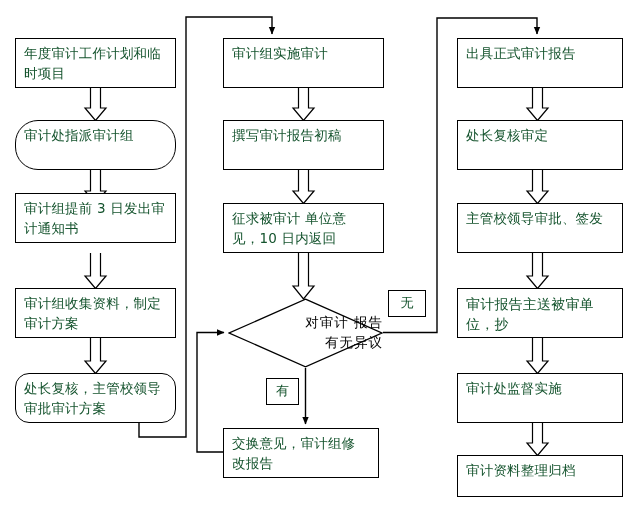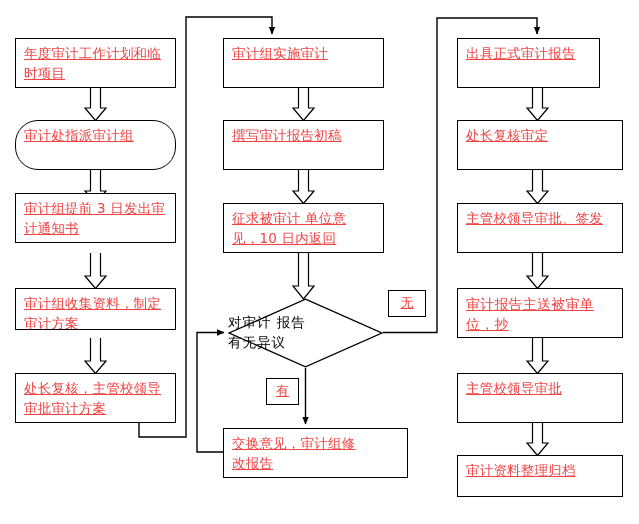--- a/index.html
+++ b/index.html
@@ -15,28 +15,27 @@
     width: 639px;
     height: 524px;
     background: #ffffff;
     overflow: hidden;
   }
   .node {
     position: absolute;
     box-sizing: border-box;
     border: 1.4px solid #000000;
     background: #ffffff;
-    color: #ef4444;
+    color: #14532d;
     font-size: 13.5px;
     line-height: 1.45;
     padding: 5px 7px 5px 8px;
     letter-spacing: 0.2px;
     white-space: pre-wrap;
     overflow: hidden;
-    text-decoration: underline;
   }
   .node.small {
     font-size: 13px;
     text-align: center;
     padding: 3px 2px;
     display: flex;
     align-items: center;
     justify-content: center;
   }
   .diamond-wrap {
@@ -49,21 +48,21 @@
     display: block;
   }
   .diamond-label {
     position: absolute;
     left: 0;
     top: 0;
     width: 100%;
     height: 100%;
     display: flex;
     flex-direction: column;
-    align-items: flex-start;
+    align-items: flex-end;
     justify-content: center;
     font-size: 13.5px;
     line-height: 1.45;
     color: #000;
     letter-spacing: 1px;
     pointer-events: none;
   }
   .diamond-label span { display: block; }
   .conn-layer {
     position: absolute;
@@ -145,46 +144,46 @@
         <path d="M532.5,423 L532.5,443 L527,443 L537.5,455.5 L548,443 L542.5,443 L542.5,423" fill="#fff" stroke="#000" stroke-width="1.2"></path>
       </g>
     </g>
   </svg>
 
   <div class="node" style="left:15px; top:38px; width:161px; height:50px;">年度审计工作计划和临
 时项目</div>
   <div class="node" style="left:15px; top:120px; width:161px; height:50px;border-radius:23px;">审计处指派审计组</div>
   <div class="node" style="left:15px; top:193px; width:161px; height:50px;">审计组提前 3 日发出审
 计通知书</div>
-  <div class="node" style="left:15px; top:288px; width:161px; height:42px;">审计组收集资料，制定
+  <div class="node" style="left:15px; top:288px; width:161px; height:50px;">审计组收集资料，制定
 审计方案</div>
-  <div class="node" style="left:15px; top:373px; width:161px; height:50px;">处长复核，主管校领导
+  <div class="node" style="left:15px; top:373px; width:161px; height:50px;border-radius:14px;">处长复核，主管校领导
 审批审计方案</div>
 
   <div class="node" style="left:223px; top:120px; width:161px; height:50px;">撰写审计报告初稿</div>
   <div class="node" style="left:223px; top:38px; width:161px; height:50px;">审计组实施审计</div>
   <div class="node" style="left:223px; top:203px; width:161px; height:50px;">征求被审计 单位意
 见，10 日内返回</div>
-  <div class="node" style="left:223px; top:428px; width:185px; height:50px;">交换意见，审计组修
+  <div class="node" style="left:223px; top:428px; width:156px; height:50px;">交换意见，审计组修
 改报告</div>
 
   <div class="diamond-wrap" style="left:228px; top:298px; width:155px; height:70px;">
     <svg width="155" height="70" viewBox="0 0 155 70">
       <polygon points="77.5,1.2 153.8,35 77.5,68.8 1.2,35" fill="#ffffff" stroke="#000000" stroke-width="1.3"></polygon>
     </svg>
     <div class="diamond-label">
       <span>对审计 报告</span>
       <span>有无异议</span>
     </div>
   </div>
 
   <div class="node small" style="left:388px; top:290px; width:38px; height:27px;">无</div>
   <div class="node small" style="left:266px; top:378px; width:33px; height:27px;">有</div>
 
-  <div class="node" style="left:457px; top:38px; width:143px; height:50px;">出具正式审计报告</div>
+  <div class="node" style="left:457px; top:38px; width:166px; height:50px;">出具正式审计报告</div>
   <div class="node" style="left:457px; top:120px; width:166px; height:50px;">处长复核审定</div>
   <div class="node" style="left:457px; top:203px; width:166px; height:50px;">主管校领导审批、签发</div>
   <div class="node" style="left:457px; top:288px; width:166px; height:50px; font-size:14px;">审计报告主送被审单位，抄
 送有关单位</div>
-  <div class="node" style="left:457px; top:373px; width:166px; height:50px;">主管校领导审批</div>
+  <div class="node" style="left:457px; top:373px; width:166px; height:50px;">审计处监督实施</div>
   <div class="node" style="left:457px; top:455px; width:166px; height:42px;">审计资料整理归档</div>
 
 </div>
 
 </body></html>

